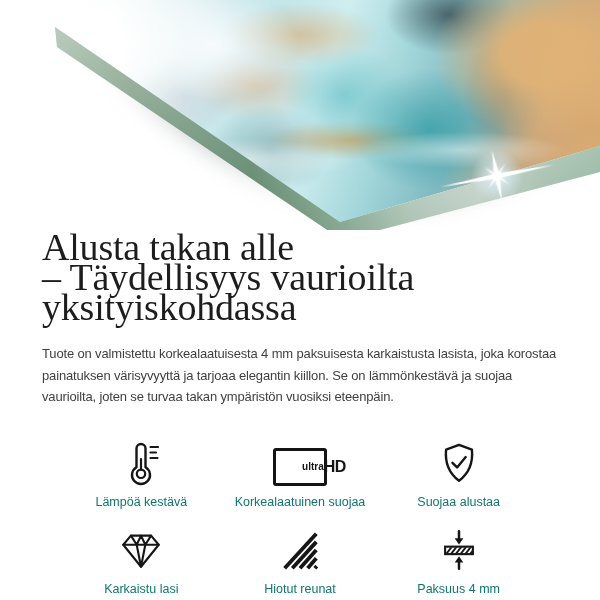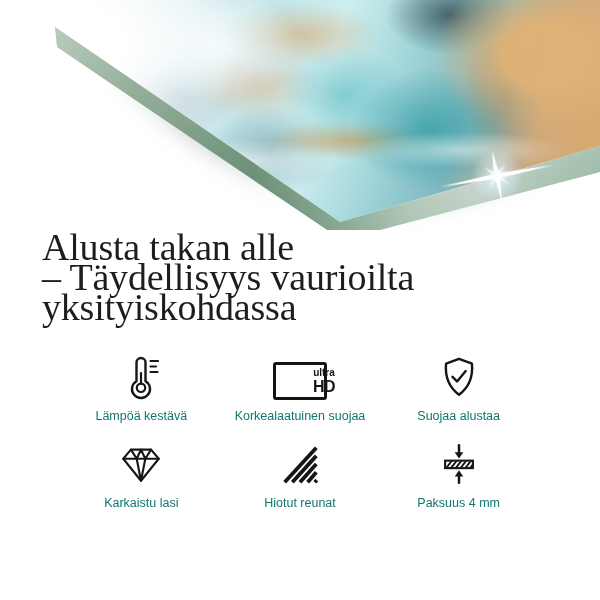--- a/index.html
+++ b/index.html
@@ -71,21 +71,21 @@
     grid-template-columns:repeat(3,1fr); row-gap:16px;
   }
   .feature { text-align:center; }
   .icon-wrap { height:48px; display:flex; align-items:flex-end; justify-content:center; }
   .feature-label { margin-top:9px; font-size:12.5px; color:#0f766e; }
 
   .icon-svg { display:block; }
 
   .uhd-box {
     width:42px; height:38px; border:3px solid #141414; border-radius:3px;
-    display:flex; flex-direction:column; align-items:center; justify-content:center;
+    display:flex; flex-direction:row; align-items:center; justify-content:center;
     line-height:1; color:#141414;padding-left:48px;
   }
   .uhd-top { font-size:10px; font-weight:700; }
   .uhd-bottom { font-size:16px; font-weight:800; margin-top:1px; letter-spacing:-0.5px; }
 </style>
 </head>
 <body>
 
 <div>
 
@@ -113,20 +113,21 @@
         <path d="M60 14 L61.4 28.6 L76 30 L61.4 31.4 L60 46 L58.6 31.4 L44 30 L58.6 28.6 Z"></path>
       </g>
     </svg>
   </figure>
 
   <section class="content">
     <h2 class="page-title">
       <span>Alusta takan alle</span>
       <span>– Täydellisyys vaurioilta yksityiskohdassa</span>
     </h2>
+    <p class="description">Tuote on valmistettu korkealaatuisesta 4 mm paksuisesta karkaistusta lasista, joka korostaa painatuksen värisyvyyttä ja tarjoaa elegantin kiillon. Se on lämmönkestävä ja suojaa vaurioilta, joten se turvaa takan ympäristön vuosiksi eteenpäin.</p>
 
     <div class="features">
 
       <div class="feature">
         <div class="icon-wrap">
           <svg class="icon-svg" width="48" height="48" viewBox="0 0 48 48" fill="none" stroke="#161616" stroke-width="2.4" stroke-linecap="round" stroke-linejoin="round">
             <path d="M19.5 29.2 V10.5 a4.5 4.5 0 0 1 9 0 V29.2 a9 9 0 1 1 -9 0 Z"></path>
             <circle cx="24" cy="35.8" r="4.2" stroke-width="2.2"></circle>
             <path d="M24 31.6 V21" stroke-width="2.2"></path>
             <path d="M33.5 9 h7.5 M33.5 14.5 h5.5 M33.5 20 h7" stroke-width="2.2"></path>

